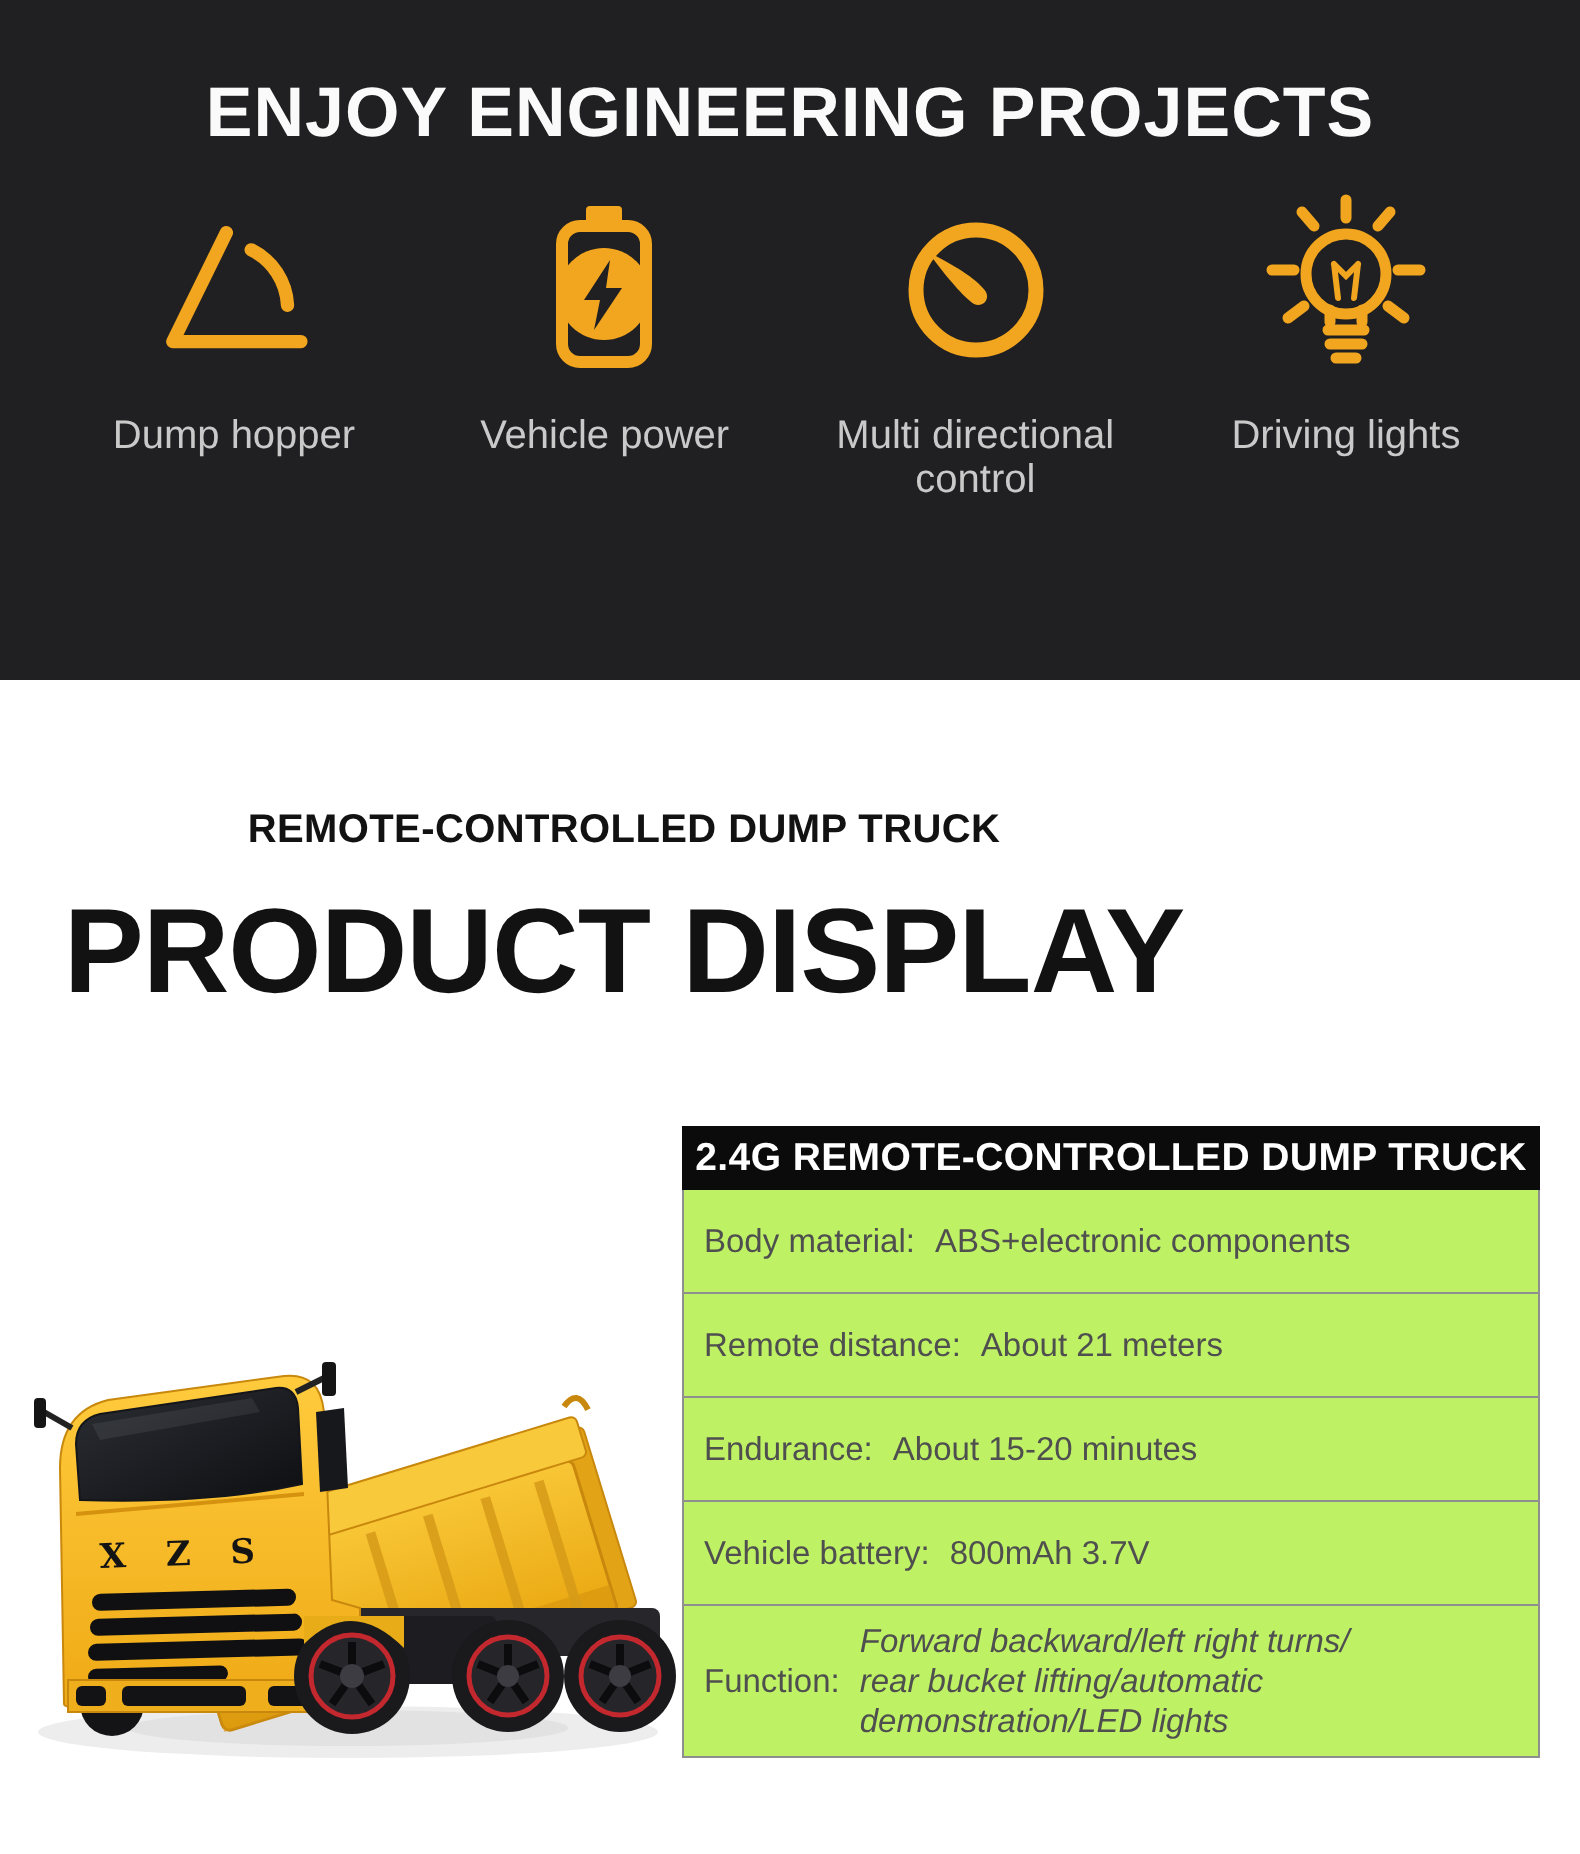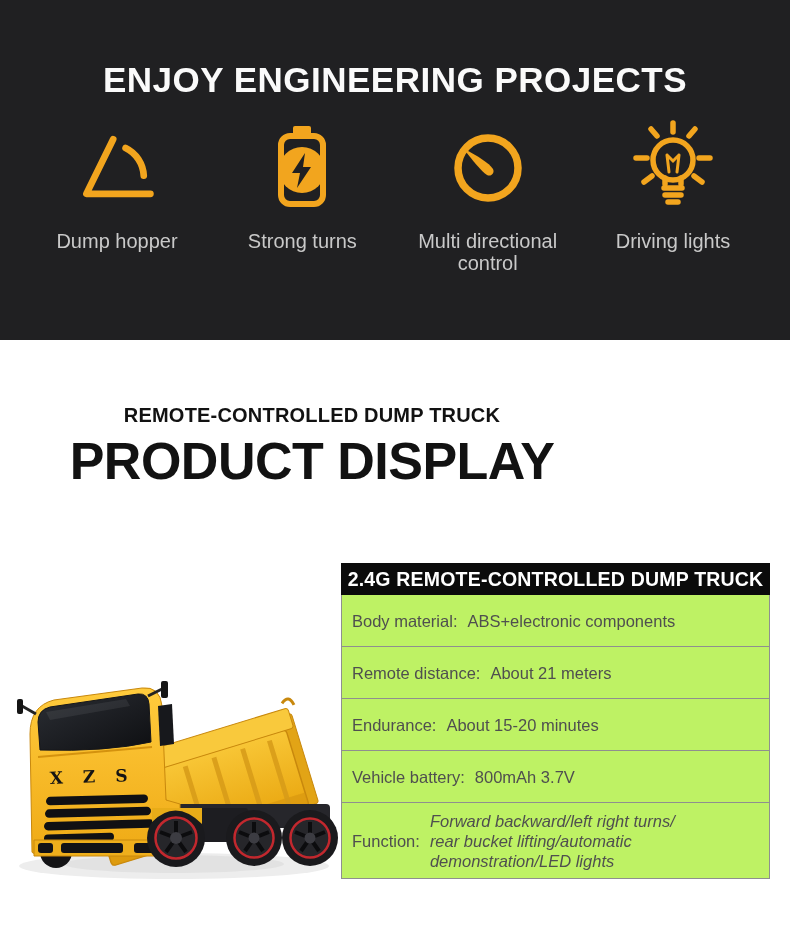--- a/index.html
+++ b/index.html
@@ -10,21 +10,21 @@
     position: relative; overflow: hidden;
   }
 
   
   .hero {
     position: absolute; top: 0; left: 0;
     width: 790px; height: 340px;
     background: #202022;
   }
   .hero-title {
-    padding-top: 60px;
+    padding-top: 37px;
     text-align: center;
     color: #fafafa;
     font-size: 35px;
     font-weight: 700;
     letter-spacing: 0.5px;
   }
   .features {
     margin-top: 20px;
     display: flex;
     justify-content: space-between;
@@ -46,22 +46,22 @@
     text-align: center;
     max-width: 150px;
   }
 
   
   .display-head { position: absolute; top: 404px; left: 0; width: 624px; text-align: center; }
   .display-subtitle {
     font-size: 20px; font-weight: 700; color: #121212; letter-spacing: 0.2px;
   }
   .display-title {
-    margin-top: 4px;
-    font-size: 52px; font-weight: 700; color: #121212; letter-spacing: -0.5px;
+    margin-top: 14px;
+    font-size: 60px; font-weight: 700; color: #121212; letter-spacing: -0.5px;
   }
 
   
   .stage { position: absolute; top: 479px; left: 0; width: 790px; height: 448px; }
   .truck { position: absolute; left: 6px; top: 115px; width: 334px; height: 304px; }
 
   
   .spec { position: absolute; left: 341px; top: 84px; width: 429px; }
   .spec-header {
     background: #0b0b0b;
@@ -113,21 +113,21 @@
 
     <div class="feature">
       <div class="feature-icon-box">
         <svg width="62" height="92" viewBox="0 0 62 92" fill="none">
           <rect x="22" y="4" width="18" height="11" rx="2" fill="#F2A51E"></rect>
           <rect x="10" y="14" width="42" height="68" rx="9" stroke="#F2A51E" stroke-width="6"></rect>
           <circle cx="31" cy="48" r="23" fill="#F2A51E"></circle>
           <path d="M34 31 L21 51 L29 51 L26 66 L40 45 L32 45 Z" fill="#202022"></path>
         </svg>
       </div>
-      <div class="feature-label">Strong turns</div>
+      <div class="feature-label">Vehicle power</div>
     </div>
 
     <div class="feature">
       <div class="feature-icon-box">
         <svg width="80" height="80" viewBox="0 0 80 80" fill="none">
           <circle cx="40" cy="40" r="30" stroke="#F2A51E" stroke-width="7.5"></circle>
           <path d="M16 21 C30 28 41 35 45 41 C47 45 43 49 39 47 C34 44 24 32 16 21 Z" fill="#F2A51E"></path>
         </svg>
       </div>
       <div class="feature-label">Multi directional control</div>

